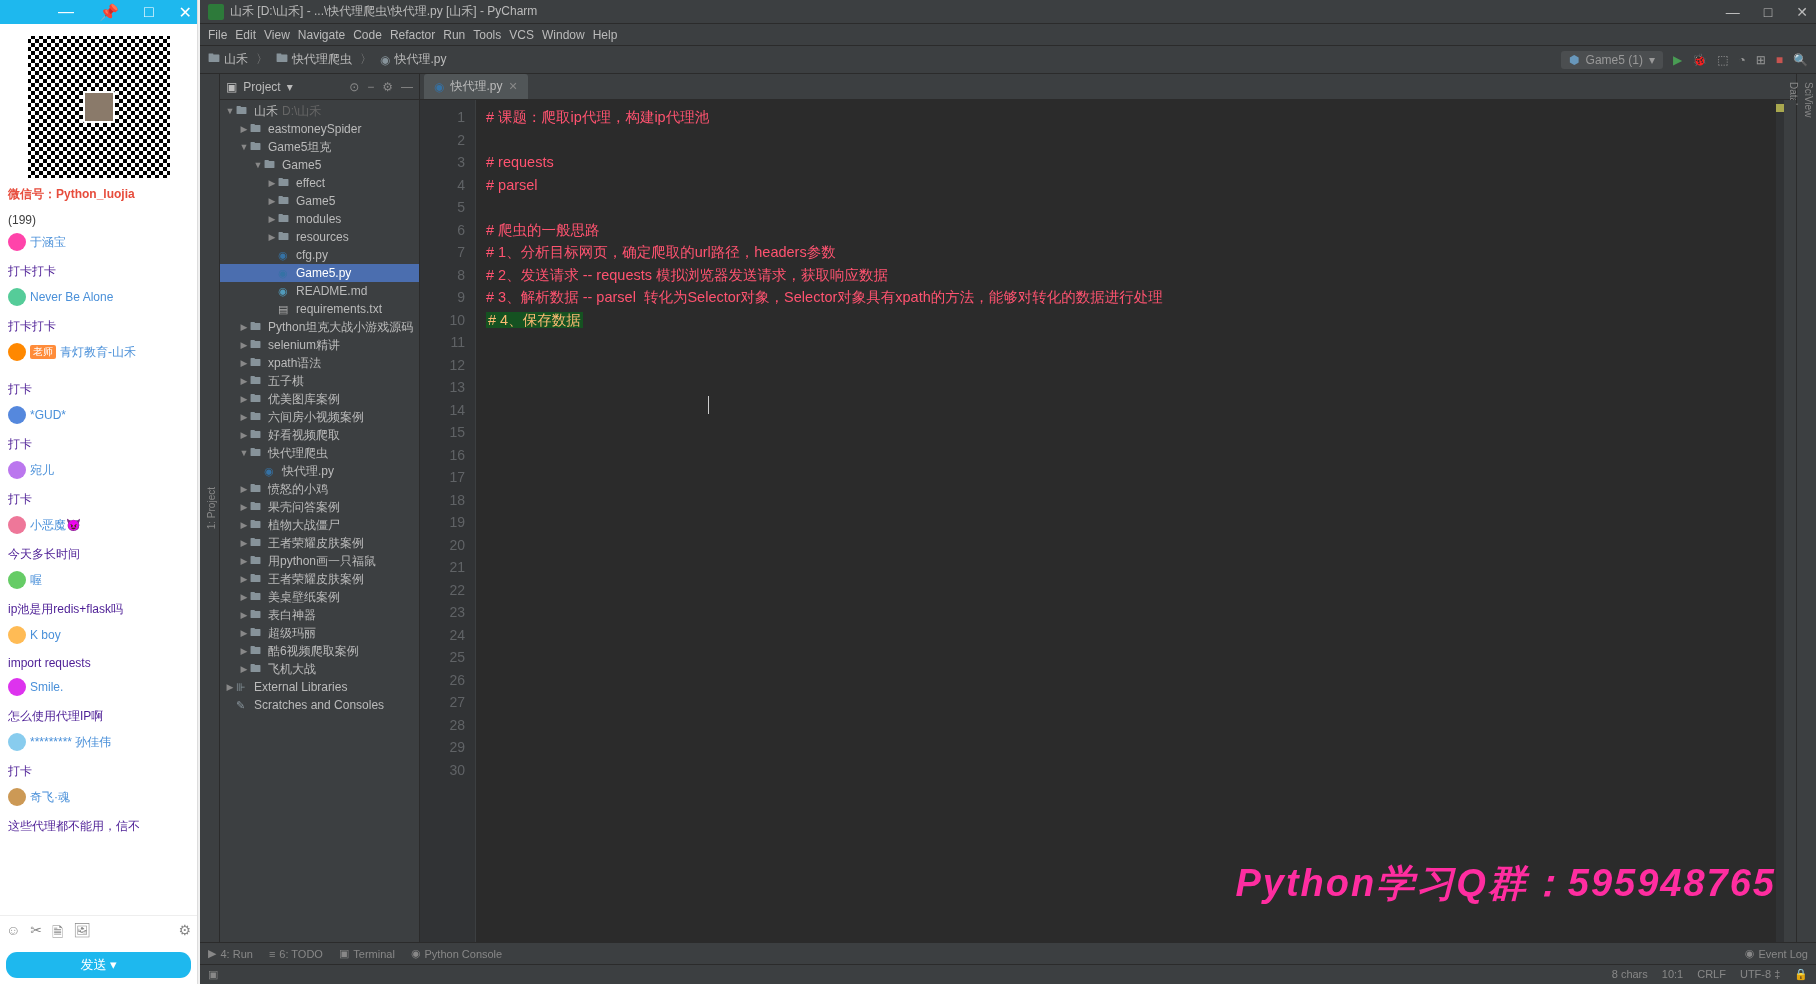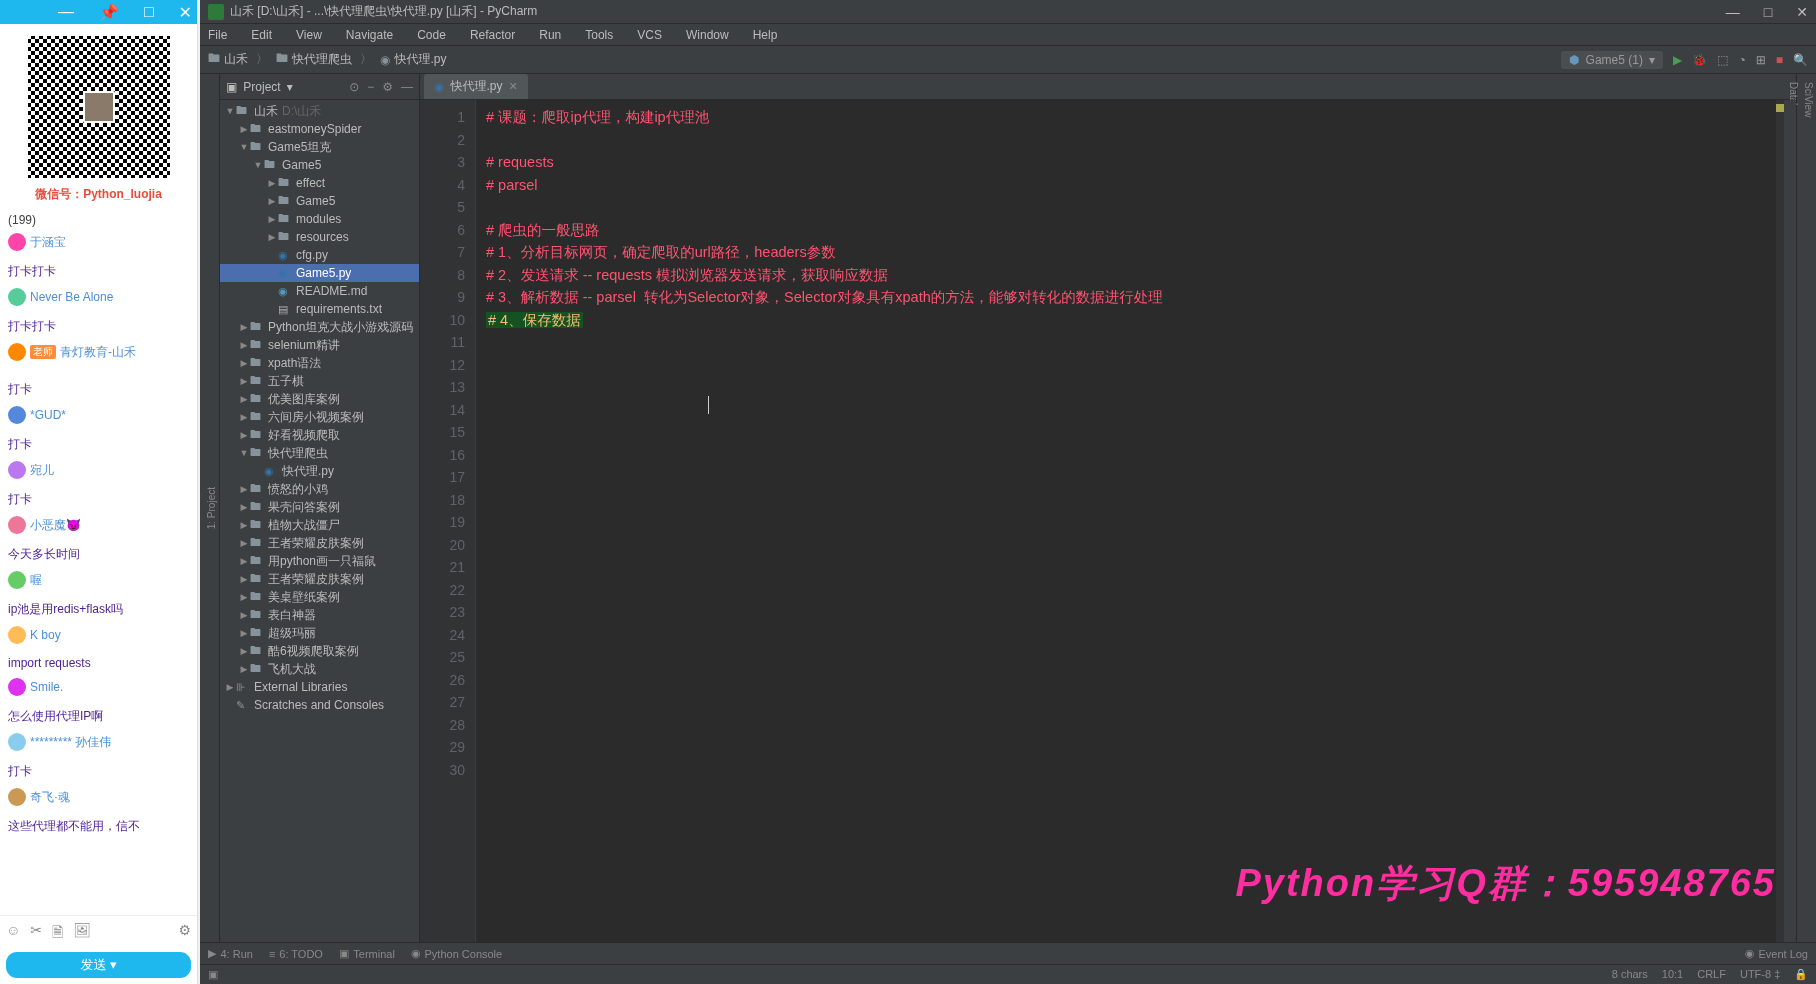--- a/index.html
+++ b/index.html
@@ -2,41 +2,41 @@
 <html><head>
 <meta charset="utf-8">
 <style>
 * { margin: 0; padding: 0; box-sizing: border-box; font-family: "Microsoft YaHei", Arial, sans-serif; }
 body { background: #f0f0f0; width: 1816px; height: 984px; overflow: hidden; position: relative; }
 
 
 .chat-panel { position: absolute; left: 0; top: 0; width: 198px; height: 100%; background: #fff; border-right: 1px solid #ddd; }
 .chat-title { background: #1eb8ee; color: #fff; height: 24px; display: flex; align-items: center; justify-content: flex-end; padding: 0 5px; gap: 25px; font-size: 16px; }
 .chat-title span { cursor: pointer; }
-.qr-box { padding: 8px; text-align: center; background: #fff; }
+.qr-box { padding: 8px; background: #fff; }
 .qr-code { width: 150px; height: 150px; margin: 0 auto; background: repeating-conic-gradient(#000 0% 25%, #fff 0% 50%) 50% / 8px 8px; border: 4px solid #fff; position: relative; }
 .qr-avatar { position: absolute; top: 50%; left: 50%; transform: translate(-50%,-50%); width: 32px; height: 32px; background: #8a7a6a; border: 2px solid #fff; border-radius: 2px; }
 .wx-label { color: #e74c3c; font-size: 12px; font-weight: bold; margin-top: 4px; }
 .chat-header-sub { font-size: 12px; color: #404040; padding: 2px 8px; }
 .chat-list { overflow-y: auto; height: calc(100% - 260px); }
 .chat-item { padding: 4px 8px; font-size: 12px; }
 .chat-name { display: flex; align-items: center; gap: 4px; color: #4a90d9; }
 .chat-avatar { width: 18px; height: 18px; border-radius: 50%; background: #ccc; flex-shrink: 0; }
 .chat-msg { color: #4c1d95; font-size: 12px; margin-top: 12px; }
 .chat-badge { background: #ff8c3a; color: #fff; font-size: 10px; padding: 0 3px; border-radius: 2px; }
 .chat-footer { position: absolute; bottom: 0; left: 0; right: 0; background: #fff; border-top: 1px solid #eee; padding: 6px; }
 .chat-icons { display: flex; gap: 10px; color: #888; font-size: 14px; margin-bottom: 6px; }
 .chat-send { background: #1eb8ee; color: #fff; text-align: center; padding: 4px; border-radius: 11px; font-size: 13px; }
 
 
 .pycharm { position: absolute; left: 200px; top: 0; right: 0; bottom: 0; background: #3c3f41; display: flex; flex-direction: column; border-radius: 27px; }
 .title-bar { background: #3c3f41; color: #bbb; height: 24px; display: flex; align-items: center; padding: 0 8px; font-size: 12px; border-bottom: 1px solid #2b2b2b; }
 .title-bar .tb-icon { width: 16px; height: 16px; background: #2d7a3a; margin-right: 6px; border-radius: 2px; }
 .win-ctrl { margin-left: auto; display: flex; gap: 24px; color: #bbb; font-size: 14px; }
-.menu-bar { background: #3c3f41; color: #bbb; height: 22px; display: flex; align-items: center; padding: 0 8px; gap: 24px; font-size: 12px; border-bottom: 1px solid #2b2b2b; }
+.menu-bar { background: #3c3f41; color: #bbb; height: 22px; display: flex; align-items: center; padding: 0 8px; gap: 8px; font-size: 12px; border-bottom: 1px solid #2b2b2b; }
 .menu-bar span { cursor: pointer; }
 .nav-bar { background: #3c3f41; height: 28px; display: flex; align-items: center; padding: 0 8px; font-size: 12px; color: #bbb; border-bottom: 1px solid #2b2b2b; }
 .nav-bar .crumb { display: flex; align-items: center; gap: 4px; }
 .nav-bar .crumb-sep { margin: 0 4px; color: #888; }
 .nav-bar .folder-ico { color: #87939a; }
 .nav-right { margin-left: auto; display: flex; align-items: center; gap: 10px; color: #999; }
 .run-cfg { background: #4b4e50; padding: 2px 8px; border-radius: 3px; display: flex; align-items: center; gap: 6px; }
 .icon-play { color: #499c54; }
 .icon-bug { color: #499c54; }
 

